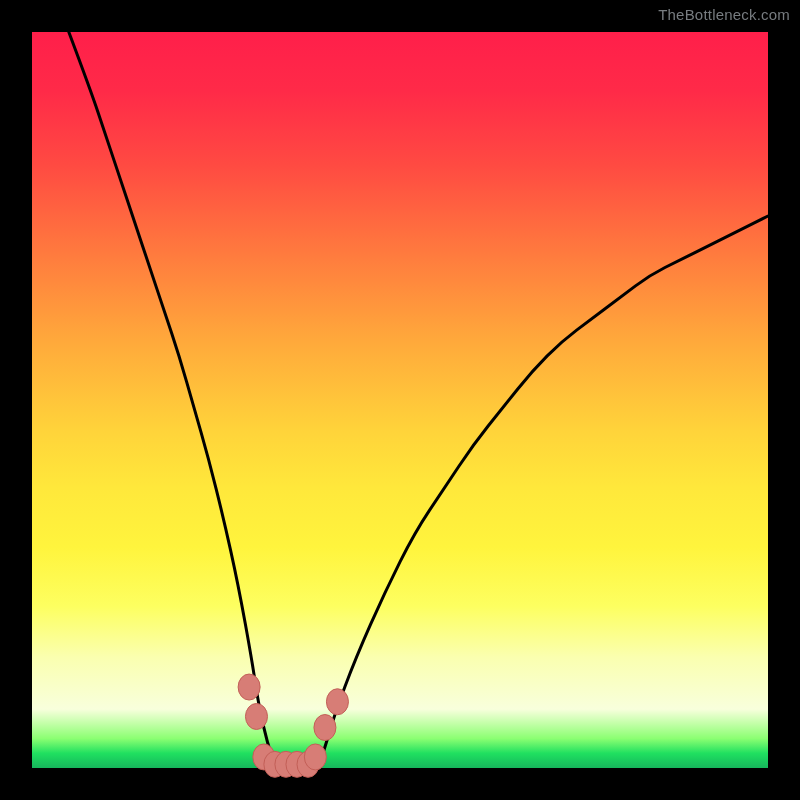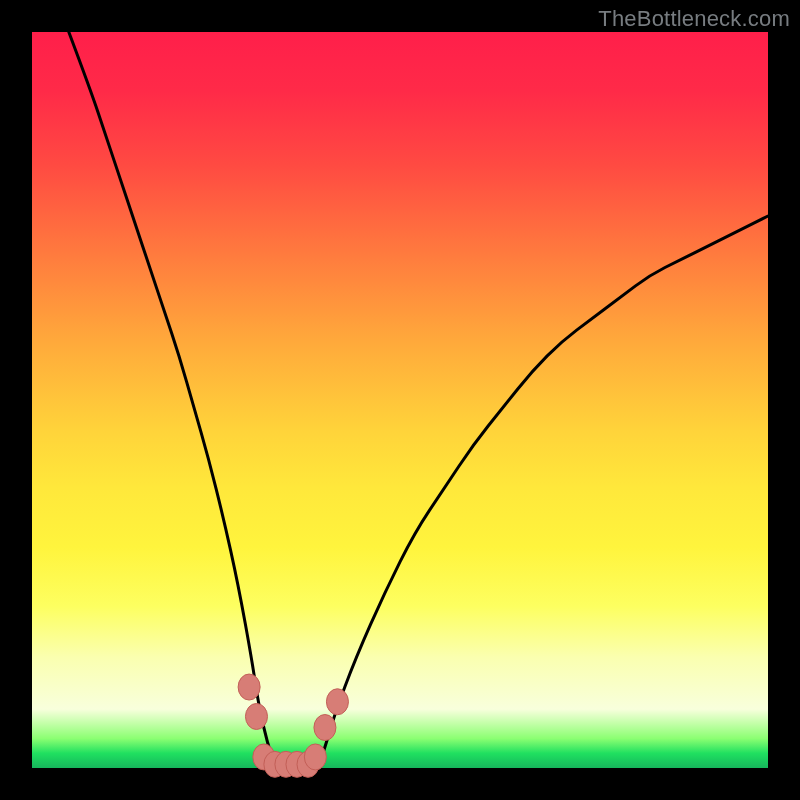--- a/index.html
+++ b/index.html
@@ -41,21 +41,21 @@
       #20e060 98%,
       #1acb5e 99%,
       #17b65c 100%
     );
   }
   .watermark {
     position: absolute;
     top: 6px;
     right: 10px;
     color: #777c80;
-    font-size: 22px;
+    font-size: 15px;
     font-weight: 500;
     letter-spacing: 0.2px;
     user-select: none;
   }
   svg.curve-layer {
     position: absolute;
     left: 0;
     top: 0;
     width: 736px;
     height: 736px;

